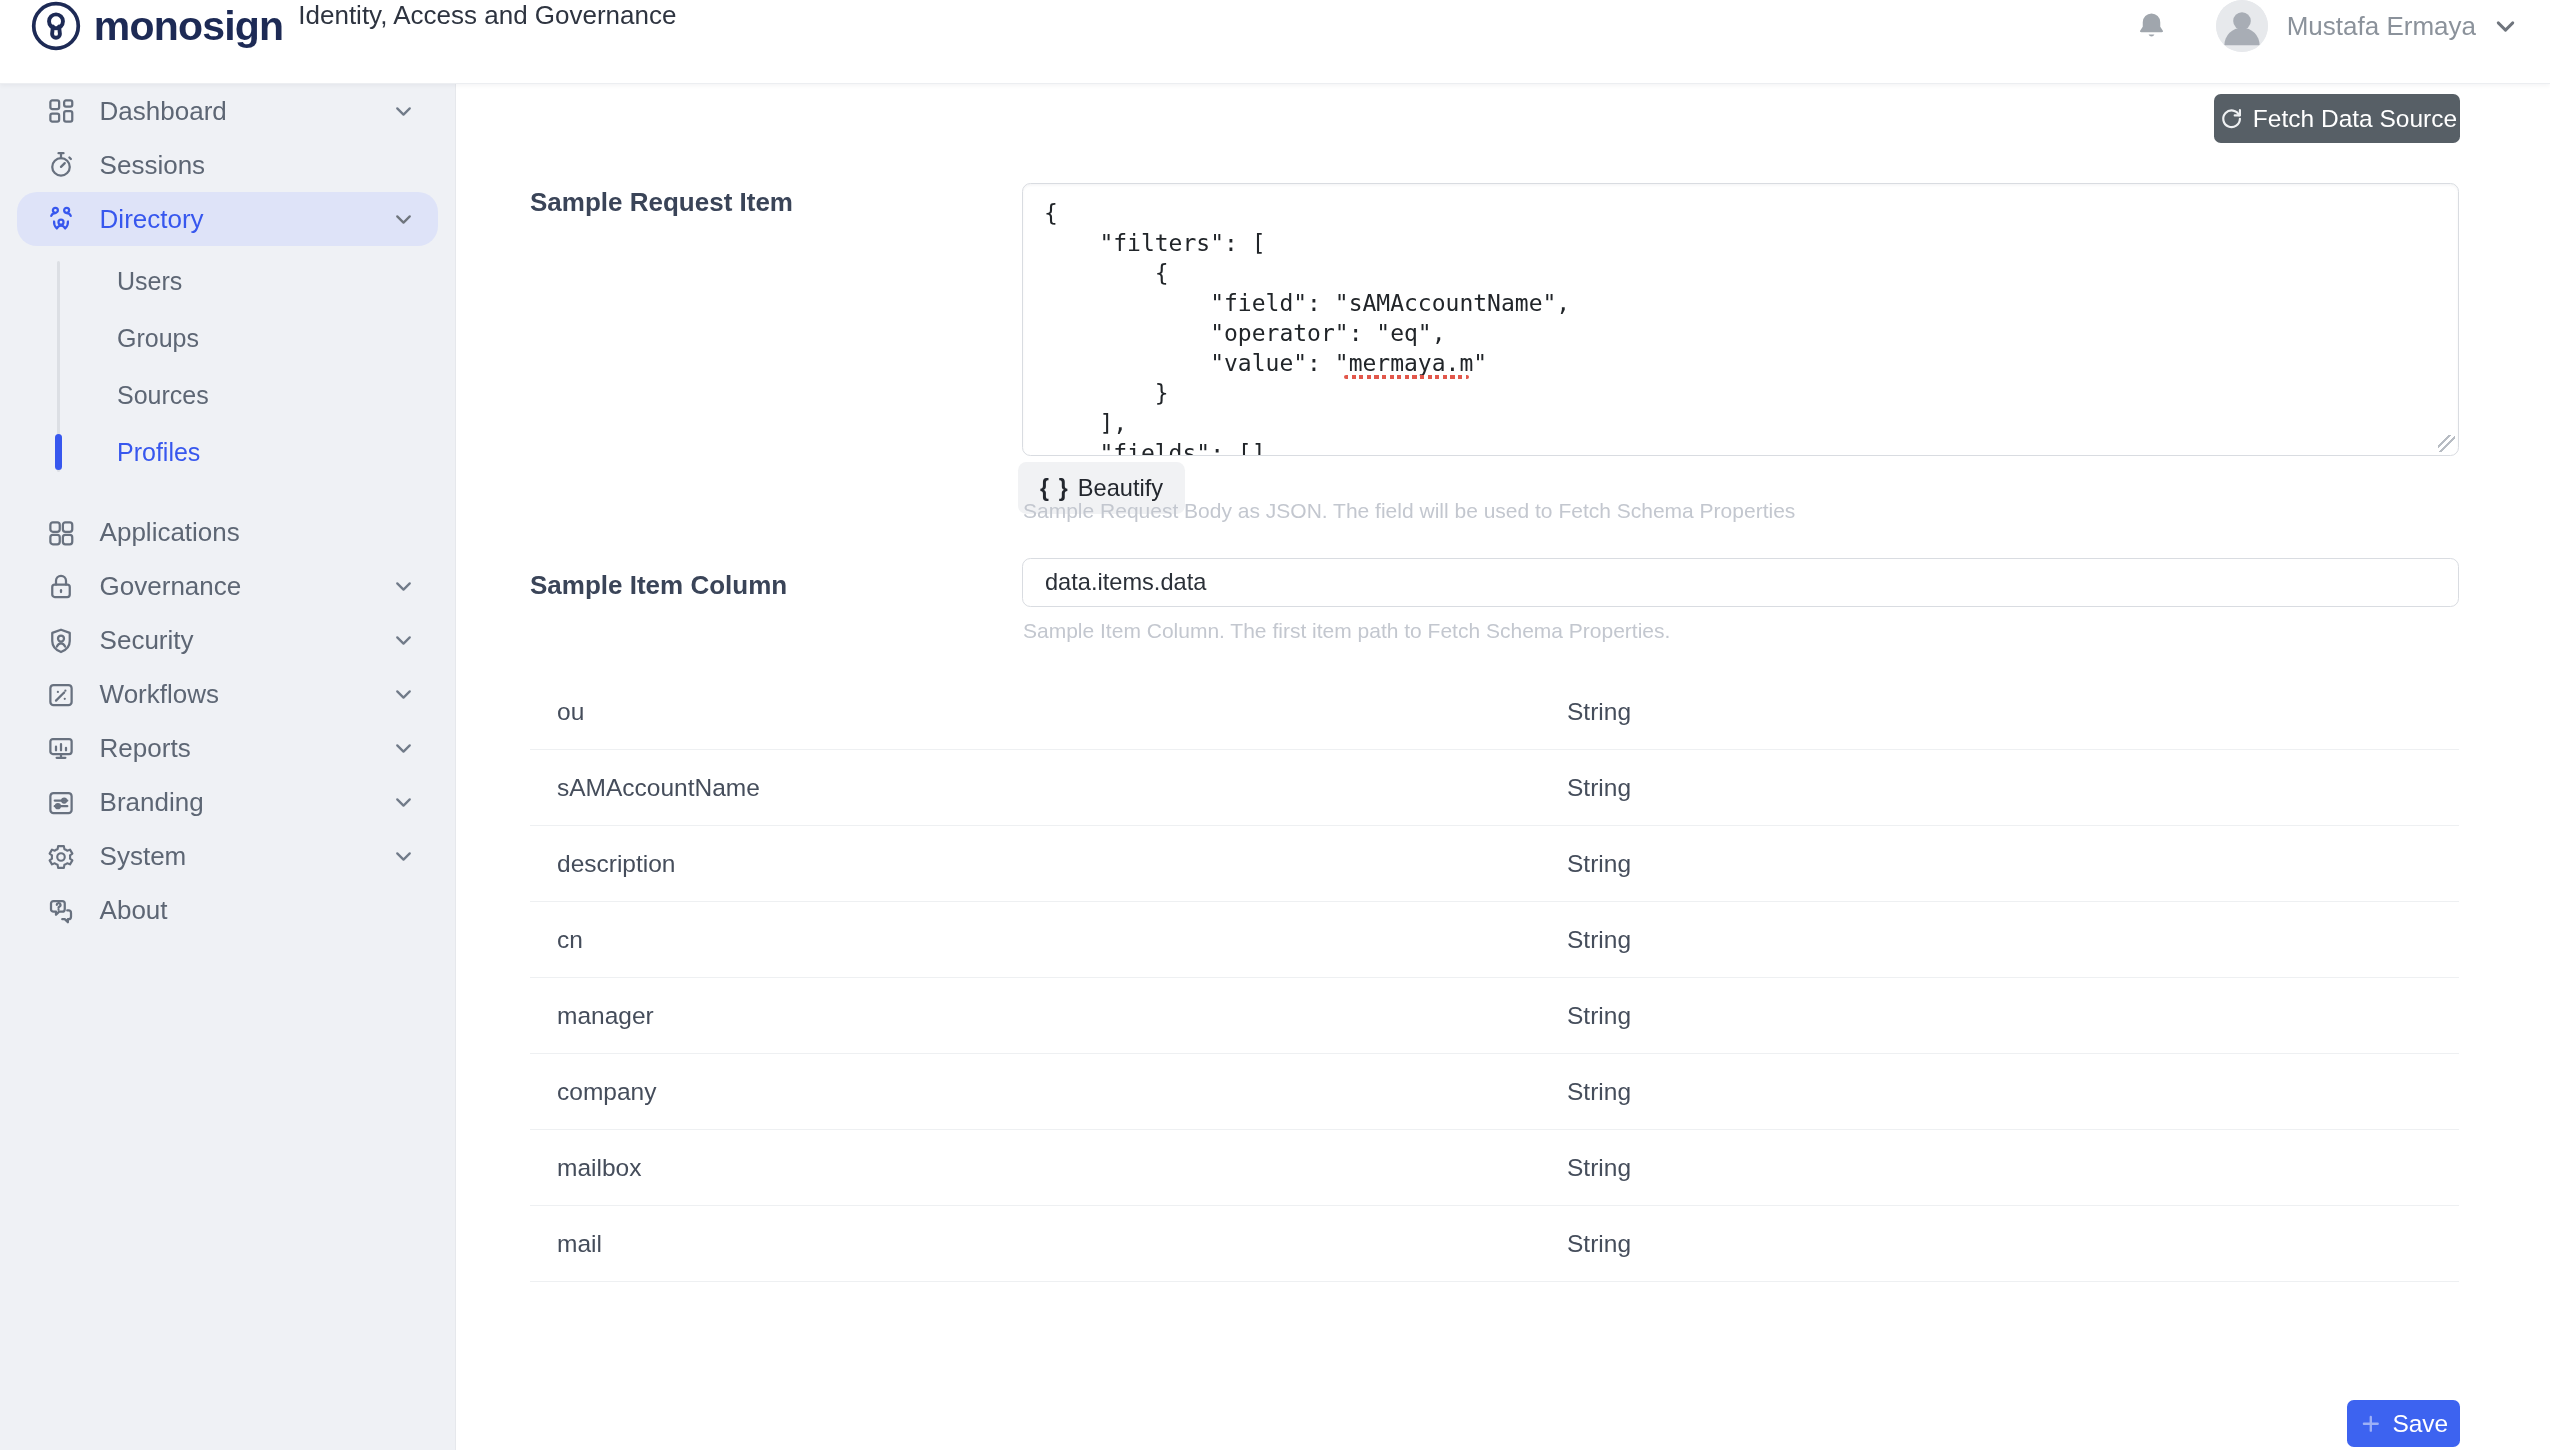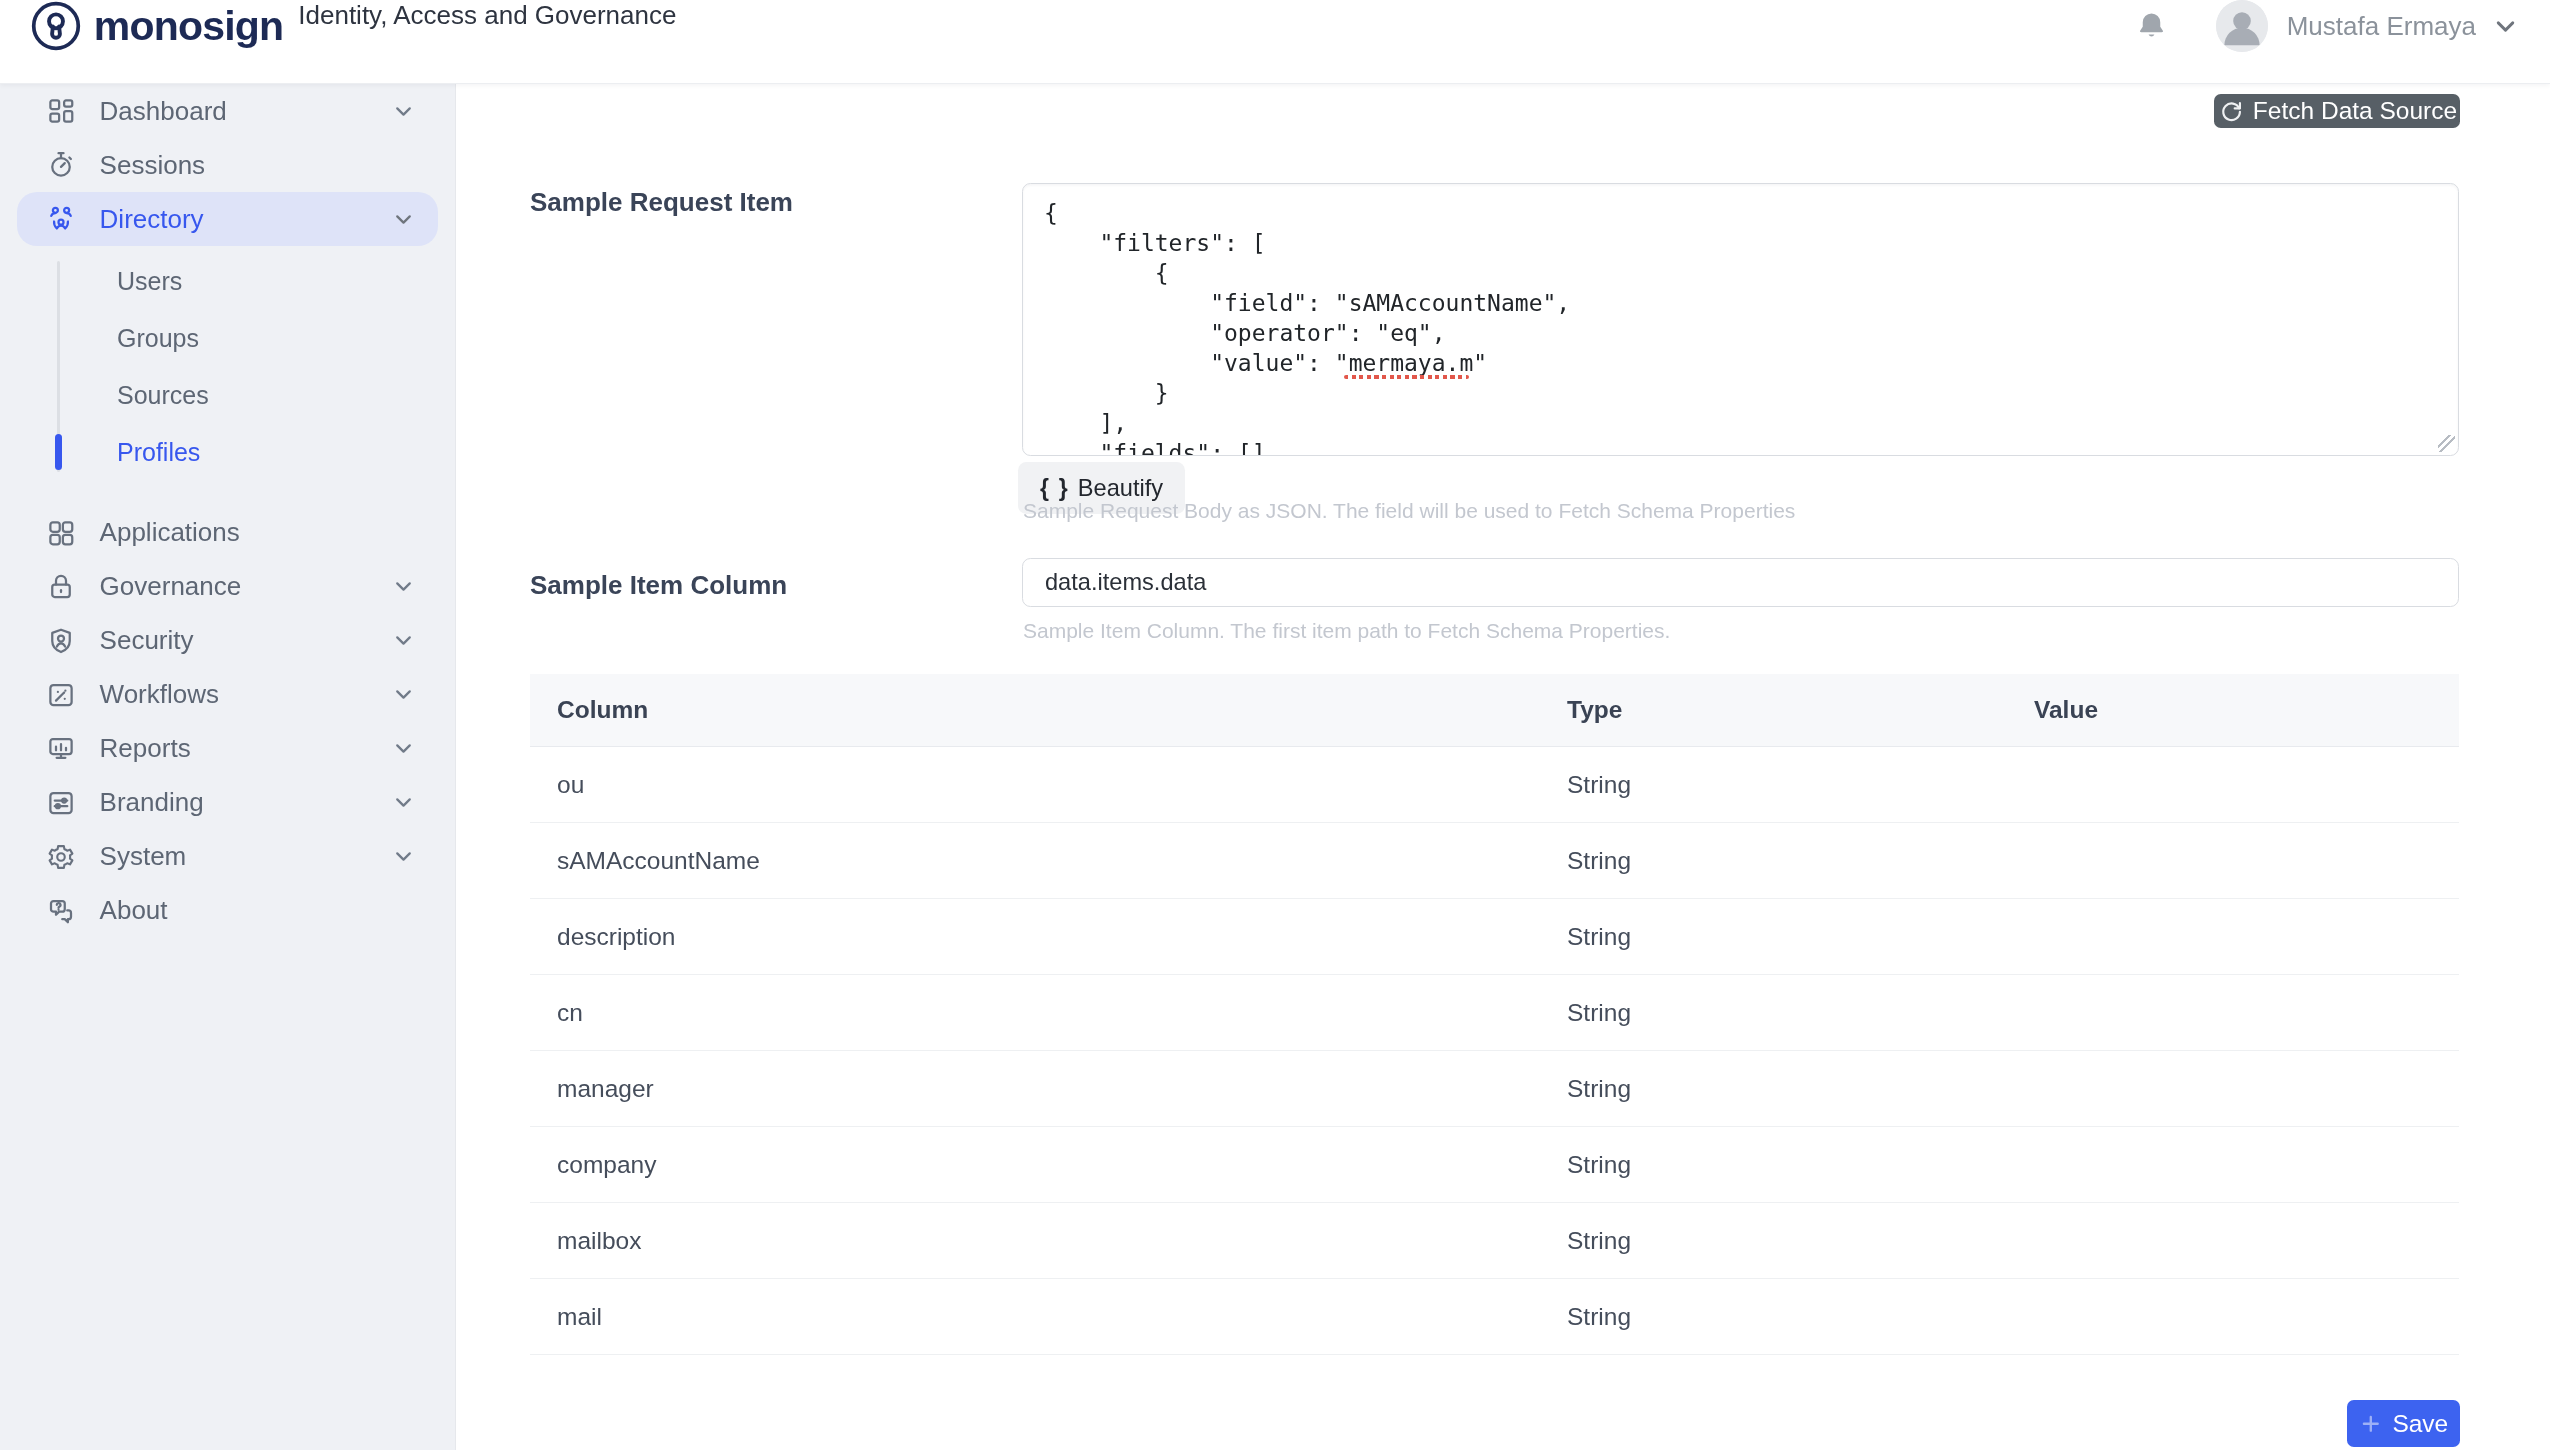--- a/index.html
+++ b/index.html
@@ -53,21 +53,21 @@
   .sub-item.active { color: #3757ee; }
   .sub-item.active:before {
     content: ""; position: absolute; left: 55px; top: 10px;
     width: 6.8px; height: 36px; border-radius: 4.2px; background: #3757ee;
   }
 
   
   .main { position: absolute; left: 456px; top: 84px; width: 2094px; height: 1366px; background: #fff; }
 
   .fetch-btn {
-    position: absolute; left: 1758px; top: 10px; width: 246px; height: 34px;
+    position: absolute; left: 1758px; top: 10px; width: 246px; height: 49px;
     background: #575f66; border-radius: 6.8px; color: #fff; font-size: 24.5px;
     display: flex; align-items: center; justify-content: center; gap: 11px;
     cursor: pointer; border: none;
   }
   .fetch-btn svg { width: 25px; height: 25px; }
 
   .field-label { position: absolute; left: 74px; font-size: 26px; font-weight: 600; color: #3a4458; }
   .lbl-1 { top: 103px; }
   .lbl-2 { top: 486px; }
 
@@ -388,25 +388,20 @@
       <span>Beautify</span>
     </button>
 
     <div class="helper help-1">Sample Request Body as JSON. The field will be used to Fetch Schema Properties</div>
 
     <div class="field-label lbl-2">Sample Item Column</div>
     <input class="text-input" type="text" value="data.items.data" style="">
     <div class="helper help-2">Sample Item Column. The first item path to Fetch Schema Properties.</div>
 
     <div class="schema-table">
-      <div class="thead">
-        <div class="tc c1">Column</div>
-        <div class="tc c2">Type</div>
-        <div class="tc c3">Value</div>
-      </div>
       <div class="trow">
         <div class="tc c1">ou</div>
         <div class="tc c2">String</div>
         <div class="tc c3"></div>
       </div>
       <div class="trow">
         <div class="tc c1">sAMAccountName</div>
         <div class="tc c2">String</div>
         <div class="tc c3"></div>
       </div>

